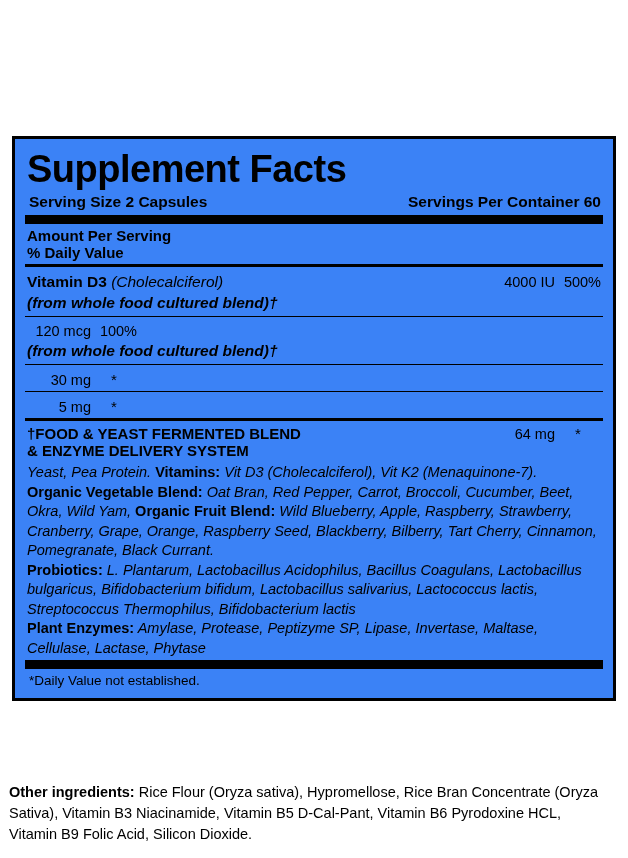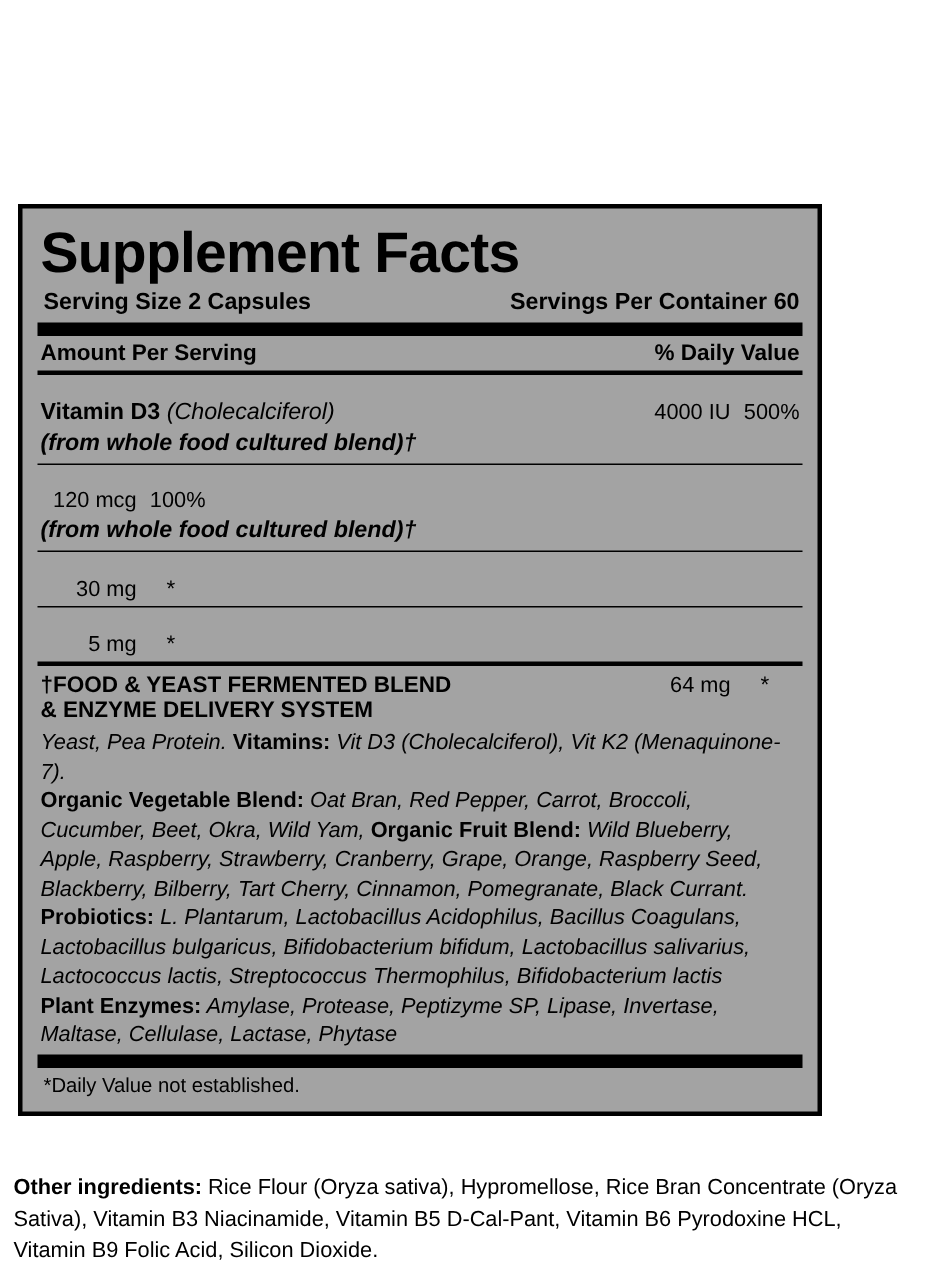--- a/index.html
+++ b/index.html
@@ -13,25 +13,25 @@
     font-family: "Liberation Sans", sans-serif;
     color: #000000;
     position: relative;
     overflow: hidden;
   }
 
   .panel {
     position: absolute;
     left: 12px;
     top: 136px;
-    width: 536px;
+    width: 604px;
     box-sizing: border-box;
     border: 3px solid #000;
     padding: 6px 10px 6px 10px;
-    background: #a3a3a3;
+    background: #3b82f6;
   }
 
   .title {
     font-size: 38px;
     font-weight: bold;
     letter-spacing: -0.5px;
     line-height: 44px;
     margin: 2px 0 0 2px;
   }
 
@@ -48,26 +48,27 @@
     padding: 2px 2px 4px 4px;
   }
 
   .head-row {
     display: flex;
     justify-content: space-between;
     align-items: baseline;
     font-size: 15px;
     font-weight: bold;
     padding: 3px 2px 3px 2px;
+    flex-direction: column;
   }
 
   .nutrient {
     display: flex;
     align-items: baseline;
-    padding: 16px 2px 3px 2px;
+    padding: 6px 2px 3px 2px;
     font-size: 15.5px;
   }
   .nutrient .name {
     flex: 1 1 auto;
     padding-right: 6px;
   }
   .nutrient .amt {
     flex: 0 0 auto;
     text-align: right;
     font-size: 14.5px;

